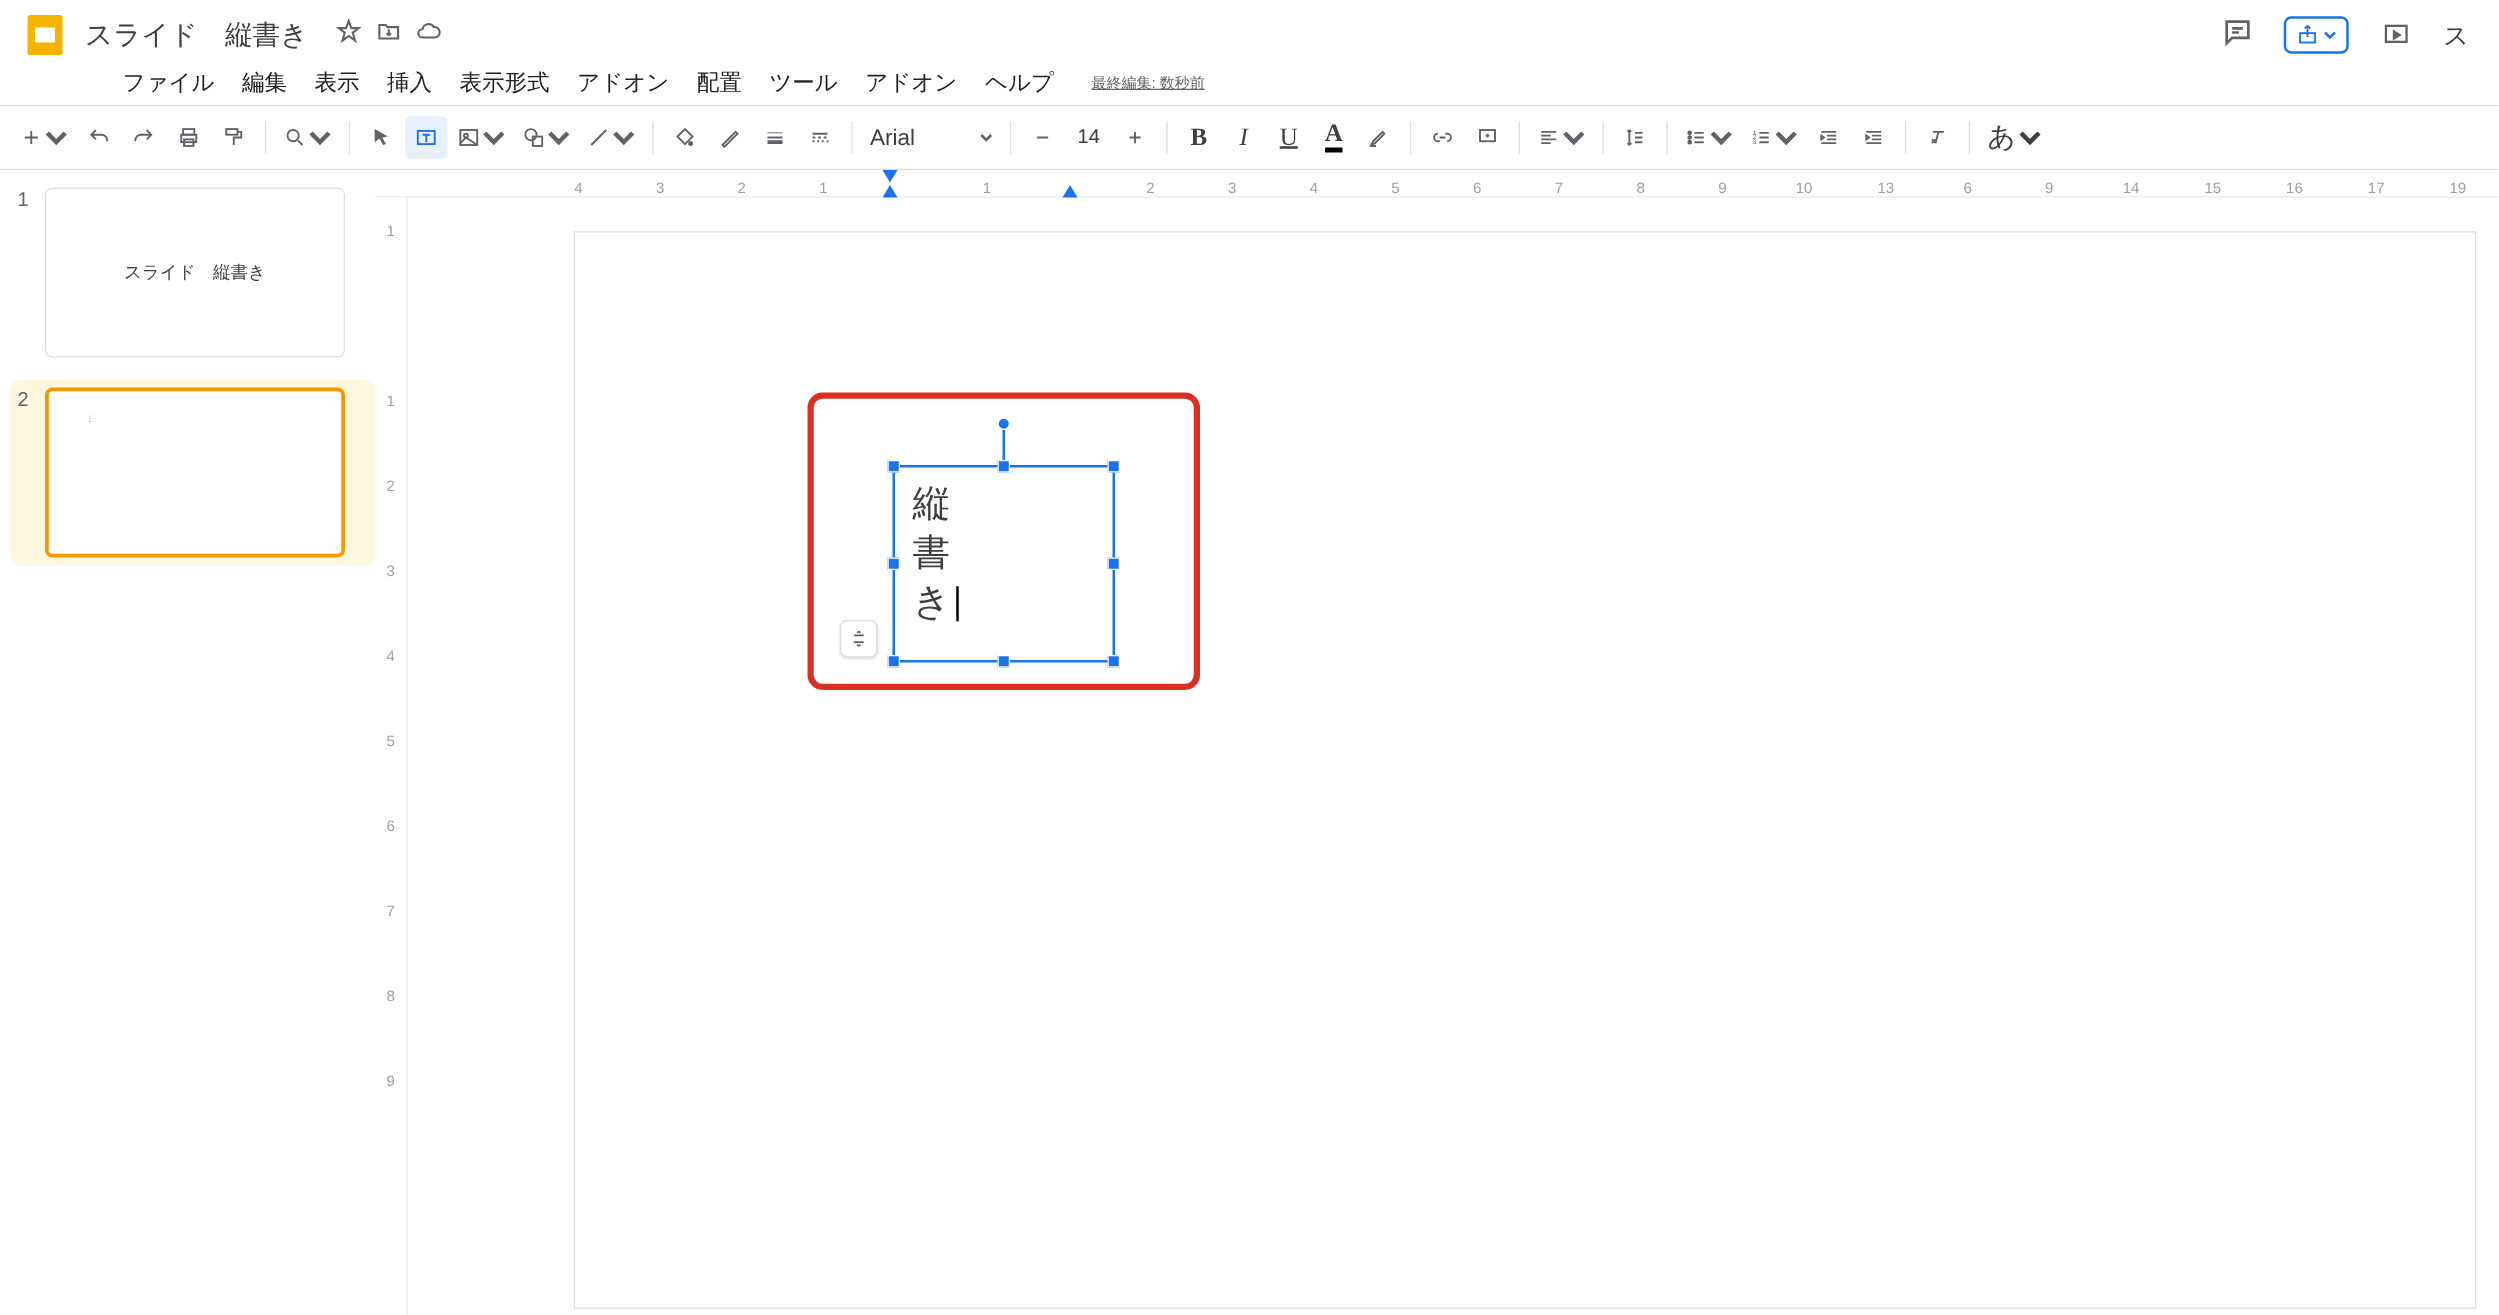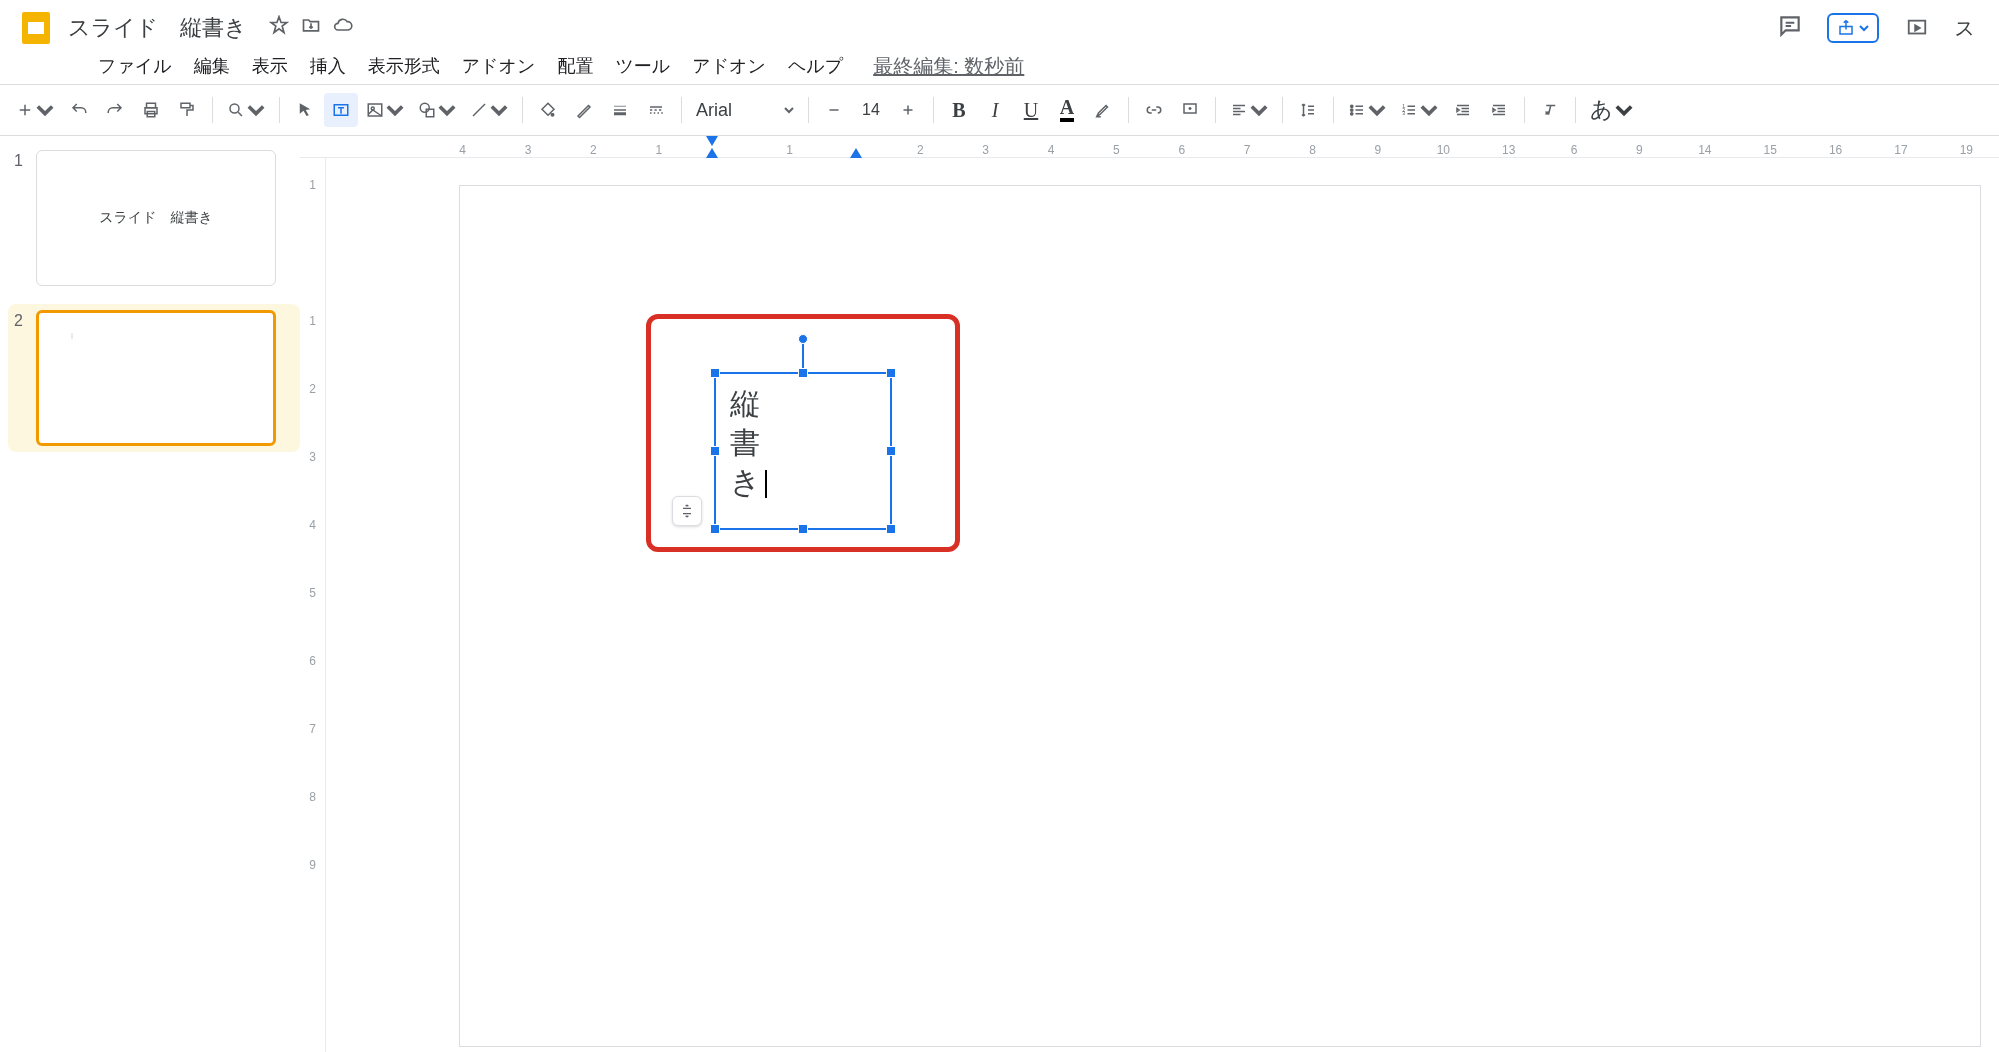--- a/index.html
+++ b/index.html
@@ -12,21 +12,21 @@
 .doc-title { font-size: 22px; color: #3c4043; display: inline-block; }
 .title-icons { display: inline-flex; gap: 12px; margin-left: 18px; color: #5f6368; }
 .title-icons .ic { width: 20px; height: 20px; display:flex; align-items:center; justify-content:center; }
 .top-right { display:flex; align-items:center; gap: 24px; margin-right: 8px; }
 .top-right .ic { color:#5f6368; }
 .share-btn { border: 2px solid #1a73e8; border-radius: 6px; padding: 4px 8px; display:flex; align-items:center; gap:4px; color:#1a73e8; }
 .present-btn { width:28px; height:28px; display:flex; align-items:center; justify-content:center; color:#5f6368; }
 
 .menubar { display: flex; align-items: center; padding: 0 0 0 88px; height: 36px; font-size: 18px; color: #202124; gap: 2px; }
 .menubar .mi { padding: 4px 10px; cursor: pointer; }
-.last-edit { color:#5f6368; font-size: 20px; text-decoration: underline; margin-left: 18px; }
+.last-edit { color:#5f6368; font-size: 12px; text-decoration: underline; margin-left: 18px; }
 
 .toolbar { display:flex; align-items:center; height: 52px; border-top:1px solid #dadce0; border-bottom:1px solid #dadce0; padding: 0 10px; gap: 2px; color:#5f6368; }
 .tb { width: 34px; height: 34px; display:flex; align-items:center; justify-content:center; border-radius:4px; cursor:pointer; }
 .tb.wide { width: auto; padding: 0 6px; gap:2px; }
 .tb.selected { background:#e8f0fe; color:#1a73e8; }
 .tb svg { width: 18px; height: 18px; }
 .sep { width: 1px; height: 26px; background:#dadce0; margin: 0 6px; }
 .font-name { width: 110px; font-size: 18px; color:#3c4043; padding:0 6px; display:flex; align-items:center; justify-content:space-between; }
 .font-size { width: 36px; text-align:center; font-size:16px; color:#3c4043; }
 .dd { width:10px; height:10px; }

